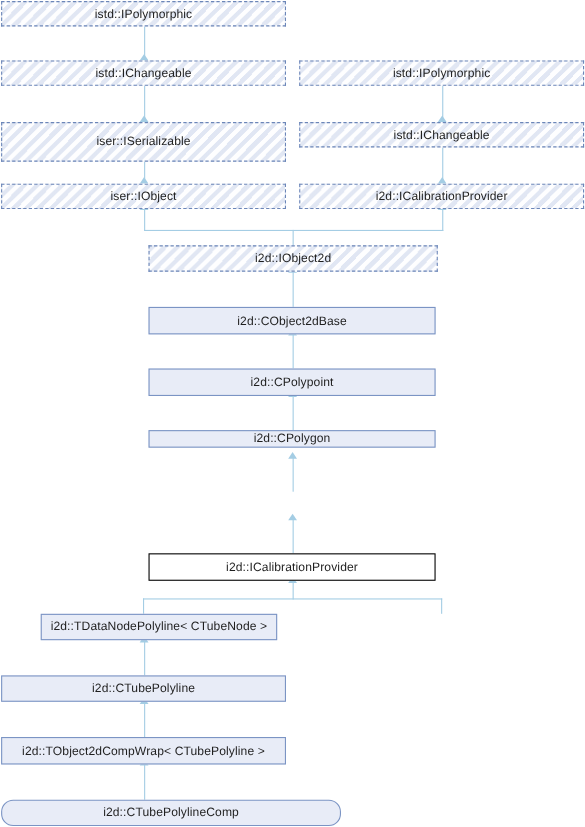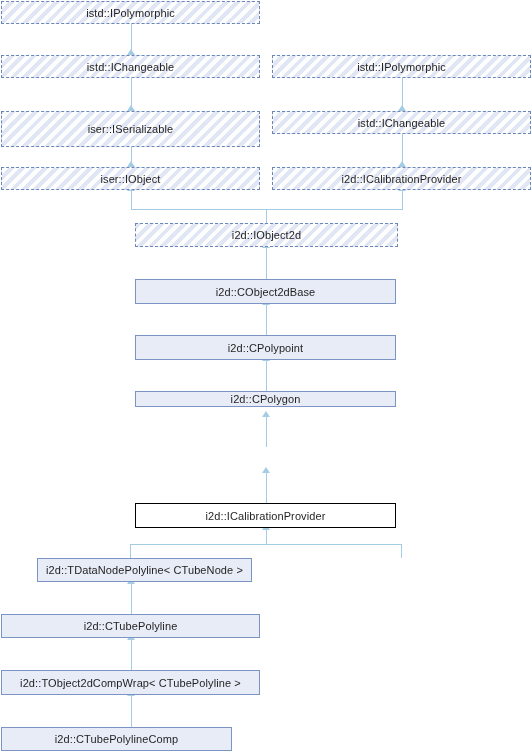--- a/index.html
+++ b/index.html
@@ -189,17 +189,17 @@
 
 
   <div class="node concrete" style="left:1px; top:614px; width:259px; height:24px;">
     <span class="label">i2d::CTubePolyline</span>
   </div>
 
   <div class="node concrete" style="left:1px; top:670px; width:259px; height:25px;">
     <span class="label">i2d::TObject2dCompWrap&lt; CTubePolyline &gt;</span>
   </div>
 
-  <div class="node concrete" style="left:1px; top:727px; width:231px; height:24px;">
+  <div class="node concrete" style="left:1px; top:727px; width:309px; height:24px;border-radius:11px;">
     <span class="label">i2d::CTubePolylineComp</span>
   </div>
 
 </div>
 
 </body></html>

